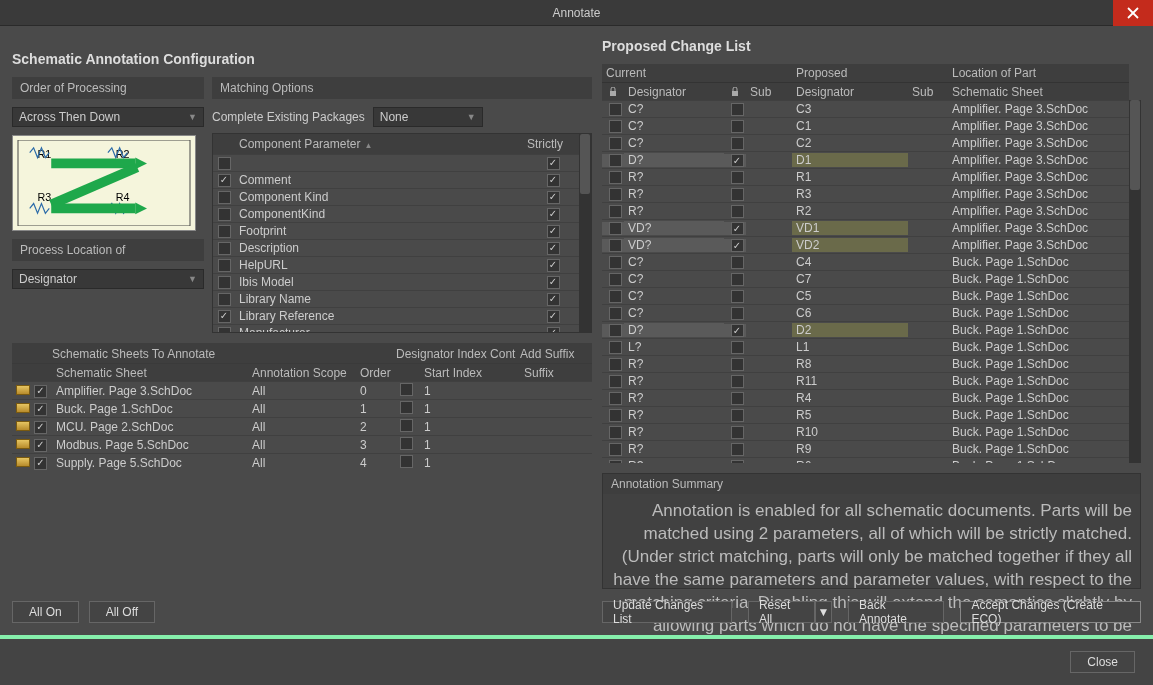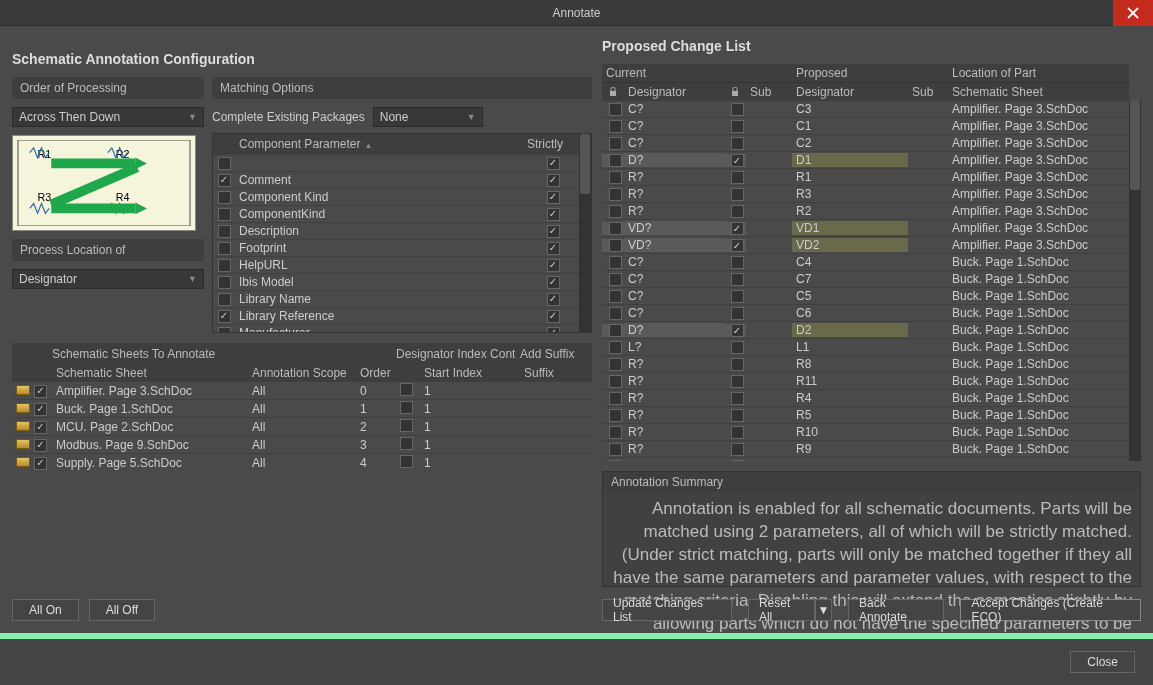--- a/index.html
+++ b/index.html
@@ -66,21 +66,21 @@
 .prow.hl .p-pdesig, .prow.hl .p-psub { background: #6a6a4a; }
 .lockbox { width: 13px; height: 13px; background: #333; border: 1px solid #666; display: inline-flex; align-items: center; justify-content: center; cursor: pointer; }
 .lockbox.checked::after { content: '✓'; color: #ccc; font-size: 10px; }
 .summary-box { border: 1px solid #333; background: #414141; margin-top: 6px; }
 .summary-title { background: #3e3e3e; padding: 3px 8px; color: #bbb; }
 .summary-text { padding: 6px 8px; color: #bbb; line-height: 1.35; font-size: 17px; height: 94px; text-align: right; }
 .right-btns { display: flex; gap: 16px; margin-top: 8px; align-items: center; }
 .split-btn { display: flex; }
 .split-btn .btn { border-radius: 0; }
 .split-btn .drop { width: 18px; padding: 0; border-left: 1px solid #666; display: flex; align-items: center; justify-content: center; }
-.footer { display: flex; justify-content: flex-end; padding: 12px 18px; border-top: 6px solid #86efac; background: #444; }
+.footer { display: flex; justify-content: flex-end; padding: 12px 18px; border-top: 4px solid #86efac; background: #444; }
 .sort-ind { font-size: 8px; color: #888; margin-left: 4px; }
 .lock-icon { width: 10px; height: 10px; }
 </style>
 </head>
 <body>
 
 <div class="dialog">
   <div class="titlebar">
     <span>Annotate</span>
     <div class="close-btn">
@@ -182,30 +182,30 @@
                     </div>
     <div class="name-col">ComponentKind</div>
     <div class="strict-col">
                       <span class="checkbox checked"></span>
                     </div>
                   </div>
                   <div class="param-row">
                     <div class="chk-col">
                       <span class="checkbox "></span>
                     </div>
+    <div class="name-col">Footprint</div>
+    <div class="strict-col">
+                      <span class="checkbox checked"></span>
+                    </div>
+                  </div>
+                  <div class="param-row">
+                    <div class="chk-col">
+                      <span class="checkbox "></span>
+                    </div>
     <div class="name-col">Description</div>
-    <div class="strict-col">
-                      <span class="checkbox checked"></span>
-                    </div>
-                  </div>
-                  <div class="param-row">
-                    <div class="chk-col">
-                      <span class="checkbox "></span>
-                    </div>
-    <div class="name-col">Footprint</div>
     <div class="strict-col">
                       <span class="checkbox checked"></span>
                     </div>
                   </div>
                   <div class="param-row">
                     <div class="chk-col">
                       <span class="checkbox "></span>
                     </div>
     <div class="name-col">HelpURL</div>
     <div class="strict-col">
@@ -315,21 +315,21 @@
     <div style="width:196px">MCU. Page 2.SchDoc</div>
     <div style="width:108px">All</div>
     <div style="width:40px">2</div>
     <div style="width:24px"><span class="checkbox "></span></div>
     <div style="flex:0 0 100px">1</div>
     <div style="width:60px"></div>
             </div>
             <div class="sheets-row">
               <div class="c-icon"><span class="sheet-icon"></span></div>
     <div class="c-chk"><span class="checkbox checked"></span></div>
-    <div style="width:196px">Modbus. Page 9.SchDoc</div>
+    <div style="width:196px">Modbus. Page 5.SchDoc</div>
     <div style="width:108px">All</div>
     <div style="width:40px">3</div>
     <div style="width:24px"><span class="checkbox "></span></div>
     <div style="flex:0 0 100px">1</div>
     <div style="width:60px"></div>
             </div>
             <div class="sheets-row">
               <div class="c-icon"><span class="sheet-icon"></span></div>
     <div class="c-chk"><span class="checkbox checked"></span></div>
     <div style="width:196px">Supply. Page 5.SchDoc</div>

